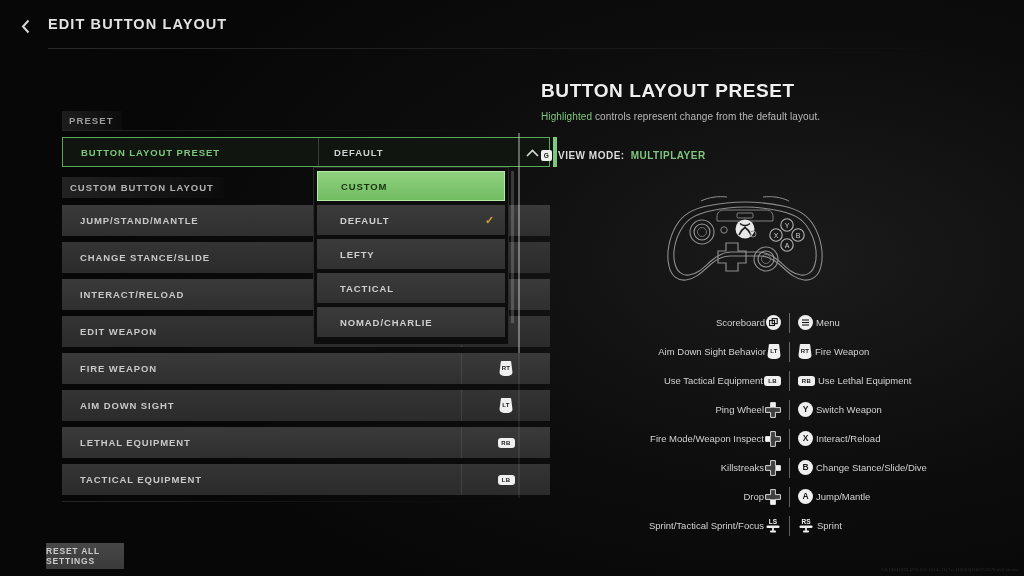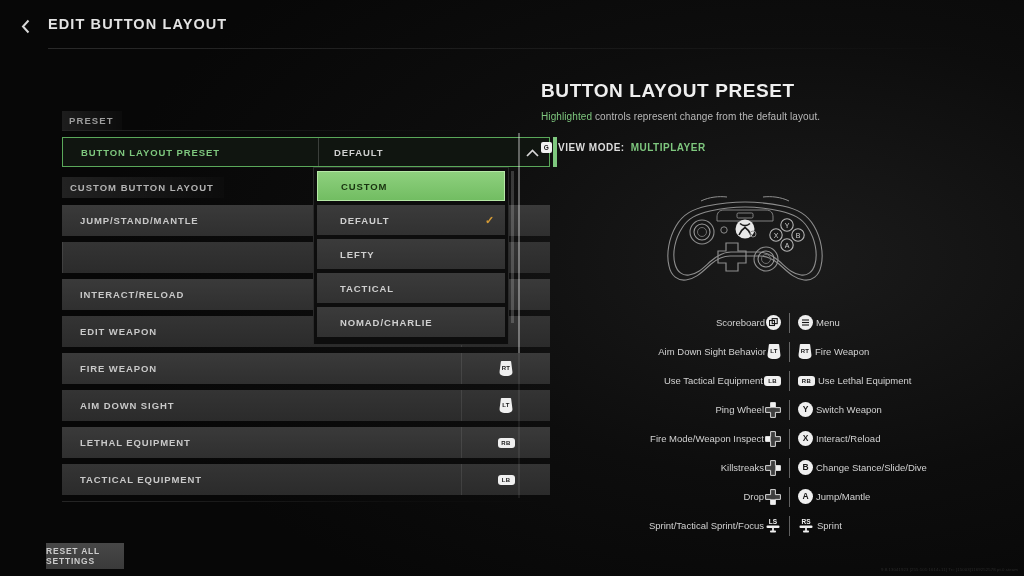--- a/index.html
+++ b/index.html
@@ -150,21 +150,21 @@
     display:flex; align-items:center; justify-content:center;
     font-size:8.5px; letter-spacing:0.8px; font-weight:bold; color:#cccccc;
   }
 
   
   .right-panel { position:absolute; left:541px; top:80px; width:450px; }
   .rp-title { font-size:19px; font-weight:bold; letter-spacing:0.6px; color:#efefef; }
   .rp-sub { margin-top:9px; font-size:10px; color:#b9b9b9; letter-spacing:0.1px; }
   .rp-sub .hl { color:#7ec77e; }
   .viewmode {
-    margin-top:20px; display:flex; align-items:center; gap:6px;
+    margin-top:28px; display:flex; align-items:center; gap:6px;
     font-size:10px; font-weight:bold; letter-spacing:0.5px; color:#dcdcdc;
   }
   .viewmode .val { color:#7ec77e; }
 
   .controller { position:absolute; left:120px; top:108px; width:168px; height:100px; }
 
   
   .legend { position:absolute; left:55px; top:228px; width:390px; }
   .leg-row { display:flex; align-items:center; height:29px; }
   .leg-left {
@@ -219,20 +219,21 @@
       <span class="subsection">CUSTOM BUTTON LAYOUT</span>
     </div>
 
     <div class="row">
       <div class="row-label">JUMP/STAND/MANTLE</div>
       <div class="row-sep"></div>
       <div class="row-badge"></div>
     </div>
 
     <div class="row dark">
+      <div class="row-label">CHANGE STANCE/SLIDE</div>
       <div class="row-sep"></div>
       <div class="row-badge"></div>
     </div>
 
     <div class="row">
       <div class="row-label">INTERACT/RELOAD</div>
       <div class="row-sep"></div>
       <div class="row-badge"></div>
     </div>
 

